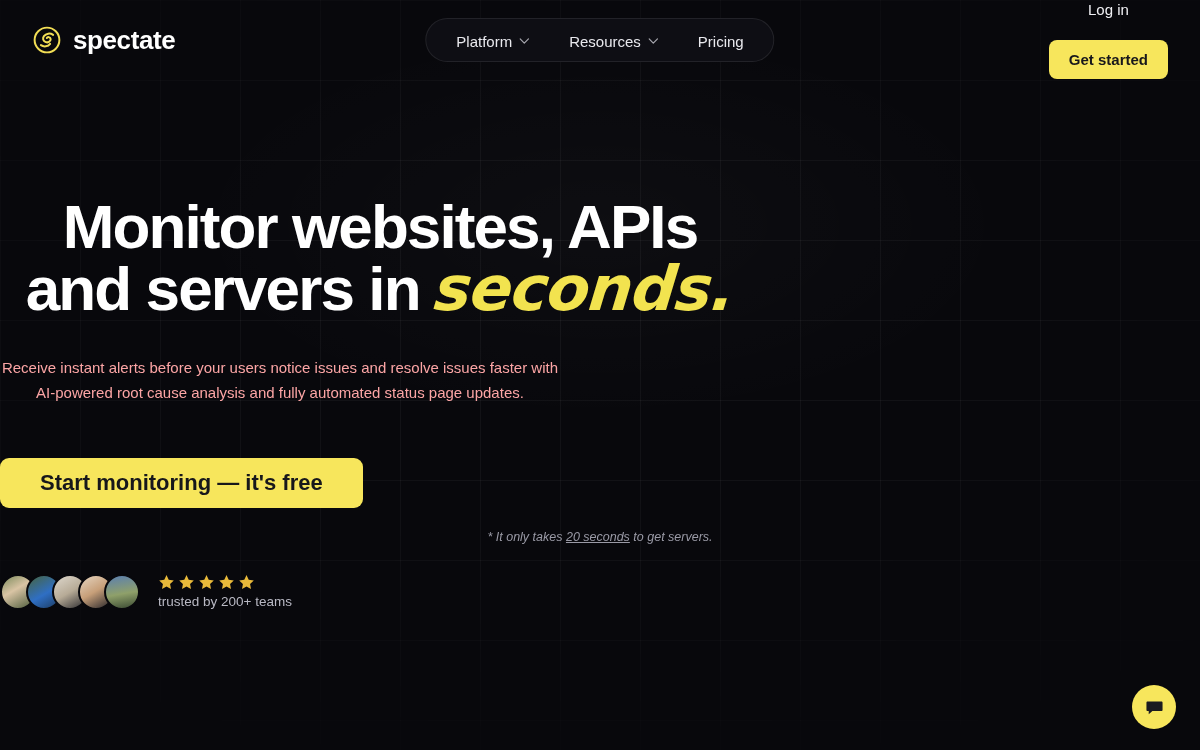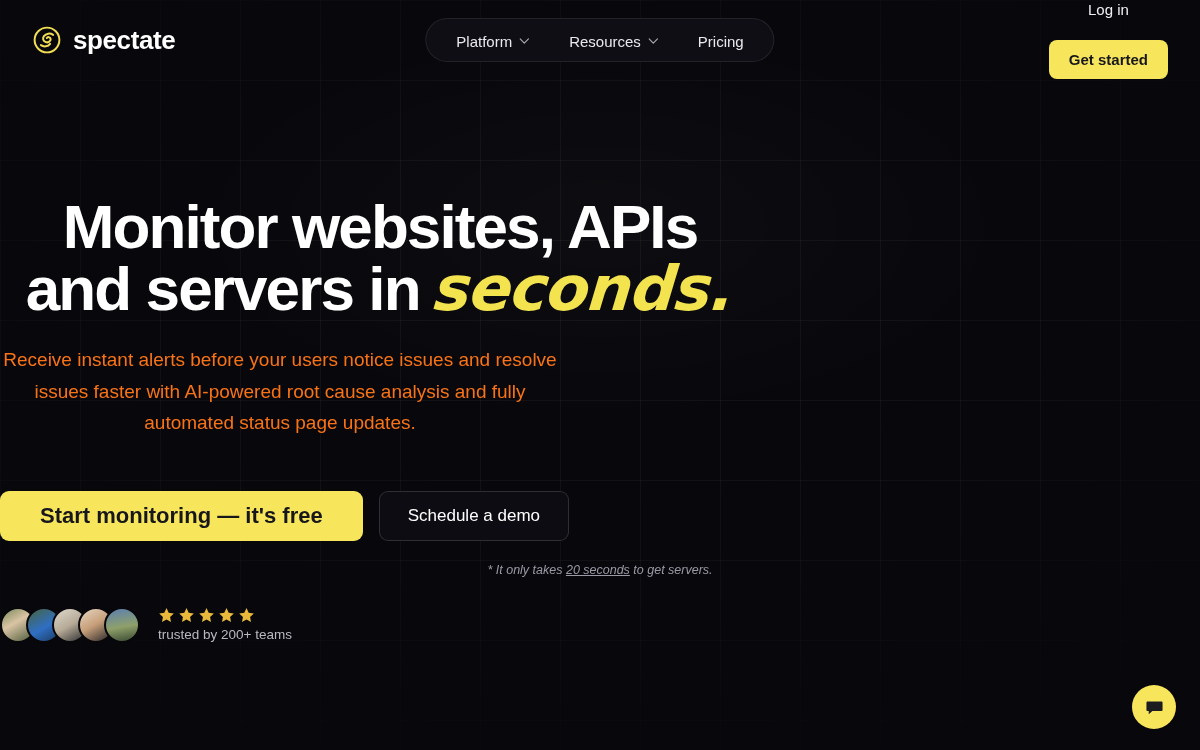--- a/index.html
+++ b/index.html
@@ -97,23 +97,23 @@
   }
   .headline .accent {
     color:#F2E34F;
     font-style:italic; font-weight:700;
     font-family:"DejaVu Sans", sans-serif;
     letter-spacing:-1px;
     display:inline-block;
     transform:skewX(-6deg);
   }
   .subtitle {
-    margin-top:24px;
-    color:#f97316;
-    font-size:19px; line-height:1.66;
+    margin-top:36px;
+    color:#fca5a5;
+    font-size:15px; line-height:1.66;
     text-align:center;
     max-width:560px;
   }
   .cta-row {
     margin-top:52px;
     display:flex; align-items:center; gap:16px;
   }
   .btn-primary {
     background:#F7E65C; color:#17171b;
     font-size:22px; font-weight:600;
@@ -226,21 +226,20 @@
 
     <h1 class="headline">
       <span>Monitor websites, APIs</span><br>
       <span>and servers in </span><span class="accent">seconds.</span>
     </h1>
 
     <p class="subtitle">Receive instant alerts before your users notice issues and resolve issues faster with AI-powered root cause analysis and fully automated status page updates.</p>
 
     <div class="cta-row">
       <button class="btn-primary">Start monitoring — it's free</button>
-      <button class="btn-secondary">Schedule a demo</button>
     </div>
 
     <div class="fineprint">
       <span>* It only takes </span><u>20 seconds</u><span> to get servers.</span>
     </div>
 
     <div class="social">
       <div class="avatars">
         <div class="avatar a1"></div>
         <div class="avatar a2"></div>

